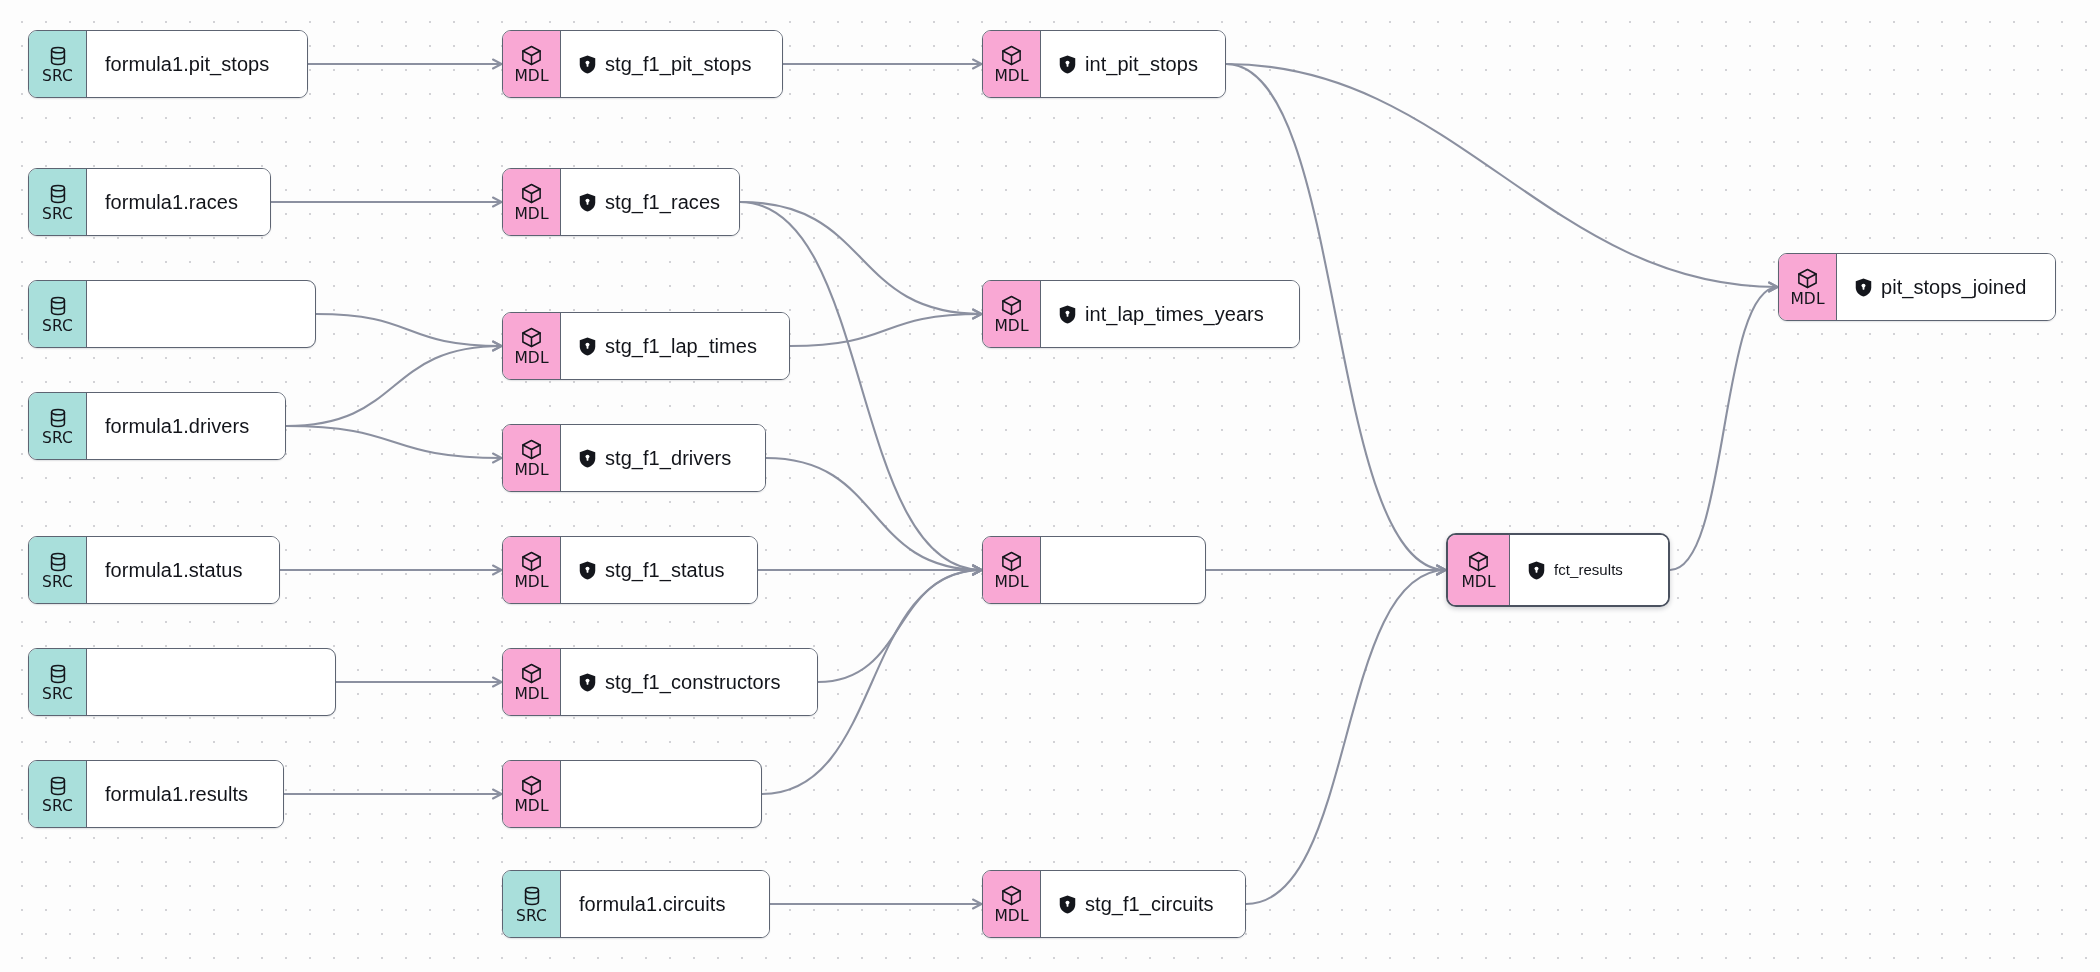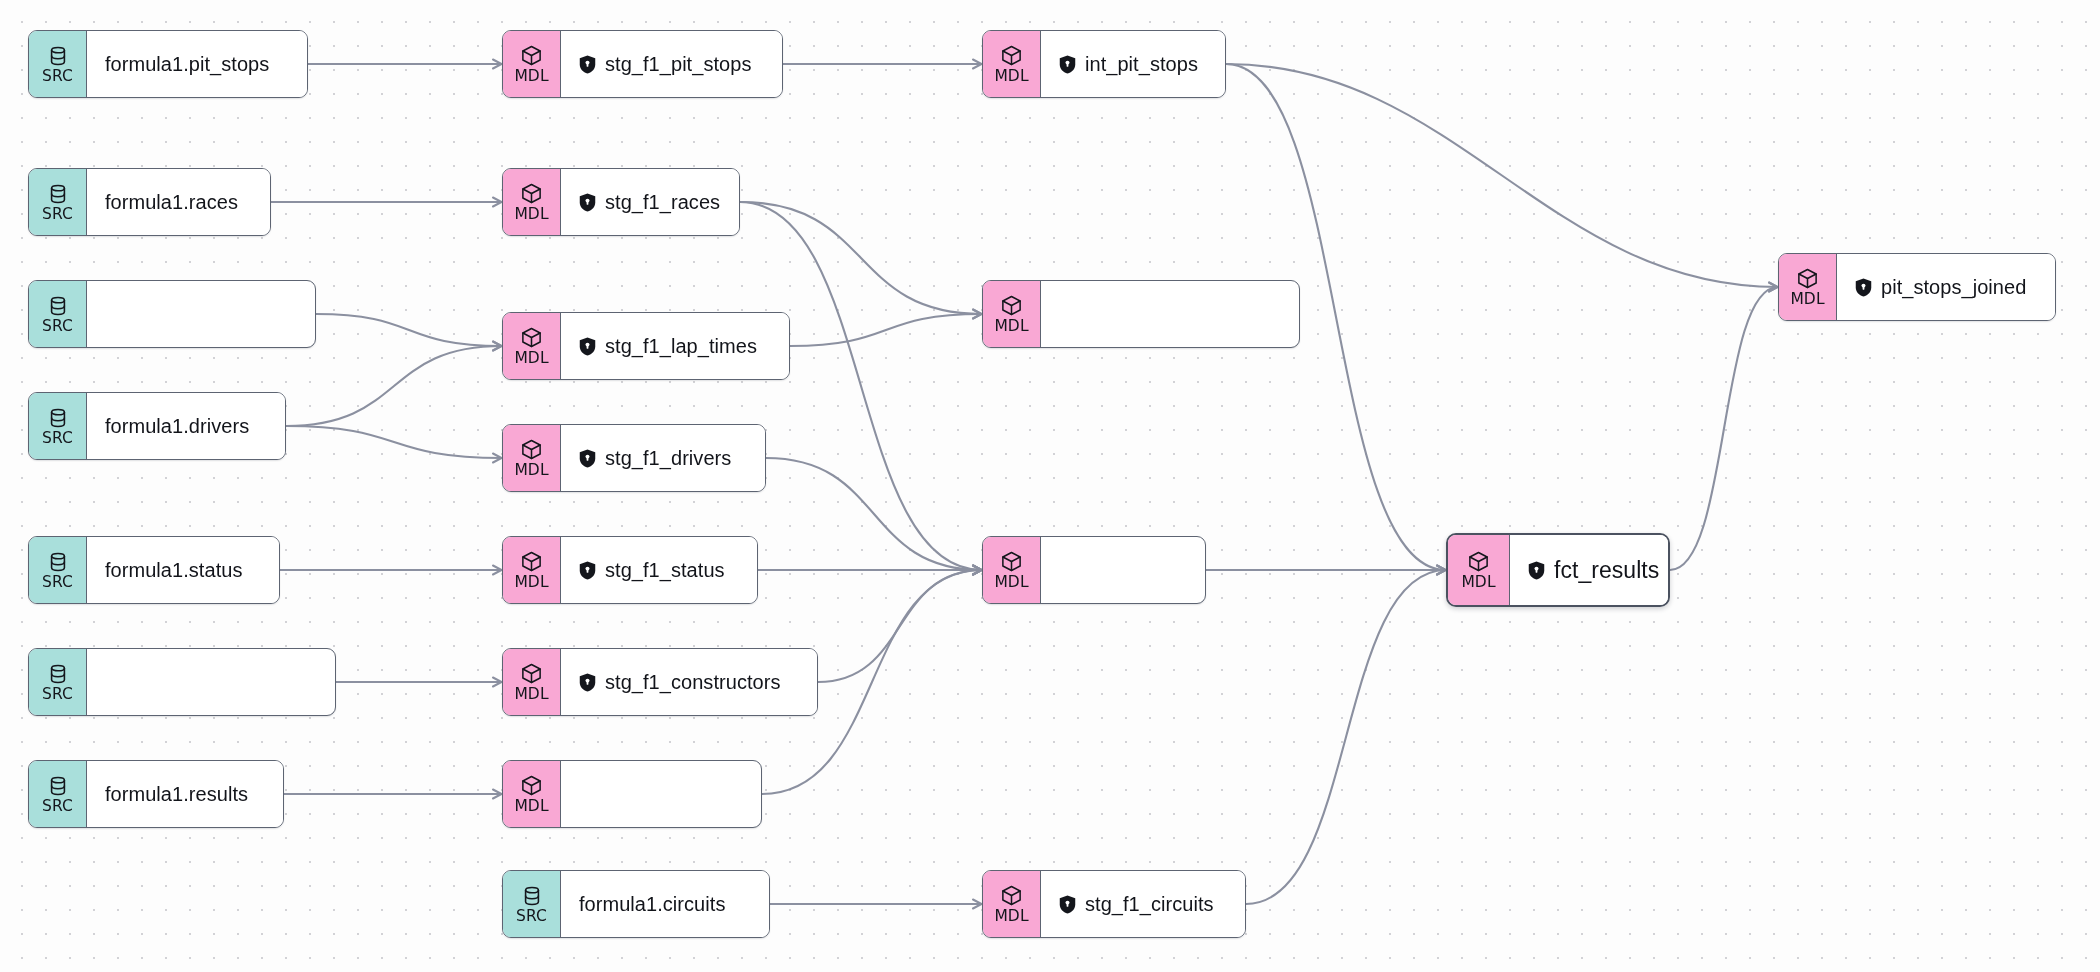--- a/index.html
+++ b/index.html
@@ -104,21 +104,21 @@
   }
   .shield-icon svg { display: block; }
 
   .node-label {
     font-size: 20px;
     line-height: 22px;
     color: #12141a;
     letter-spacing: 0.05px;
     font-family: Liberation Sans, sans-serif;
   }
-  .node.selected .node-label { font-size: 23px; }
+  .node.selected .node-label { font-size: 15px; }
 </style>
 </head>
 <body>
 
 <div id="canvas">
   <svg id="edge-layer" viewBox="0 0 2100 972" preserveAspectRatio="none" aria-hidden="true">
       <path class="edge-path" d="M 308 64 C 414.7 64, 395.3 64, 502 64"></path>
       <path class="edge-path" stroke-width="1.8" d="M 493 59.5 L 501.5 64 L 493 68.5"></path>
       <path class="edge-path" d="M 271 202 C 398.05 202, 374.95 202, 502 202"></path>
       <path class="edge-path" stroke-width="1.8" d="M 493 197.5 L 501.5 202 L 493 206.5"></path>
@@ -470,20 +470,30 @@
         <div class="node-badge badge-mdl">
           <span class="badge-icon">
             <svg width="23" height="23" viewBox="0 0 24 24" fill="none" stroke="#14161c" stroke-width="1.6" stroke-linecap="round" stroke-linejoin="round">
     <path d="M12 2.6 21 7.3v9.4L12 21.4 3 16.7V7.3z"></path>
     <path d="M3 7.3l9 4.7 9-4.7"></path>
     <path d="M12 12v9.4"></path>
   </svg>
           </span>
           <span class="badge-text">MDL</span>
         </div>
+        <div class="node-body">
+          <span class="shield-icon">
+            <svg width="17" height="19" viewBox="0 0 18 20" fill="#14161c">
+    <path d="M9 0.4 0.8 3.5v6.4c0 4.6 3.4 8.3 8.2 9.7 4.8-1.4 8.2-5.1 8.2-9.7V3.5z"></path>
+    <circle cx="9" cy="8" r="2.1" fill="#ffffff"></circle>
+    <rect x="8.05" y="8.4" width="1.9" height="4.1" rx="0.9" fill="#ffffff"></rect>
+  </svg>
+          </span>
+          <span class="node-label">int_lap_times_years</span>
+        </div>
       </div>
       <div class="node" style="left: 982px; top: 536px; width: 224px;">
         <div class="node-badge badge-mdl">
           <span class="badge-icon">
             <svg width="23" height="23" viewBox="0 0 24 24" fill="none" stroke="#14161c" stroke-width="1.6" stroke-linecap="round" stroke-linejoin="round">
     <path d="M12 2.6 21 7.3v9.4L12 21.4 3 16.7V7.3z"></path>
     <path d="M3 7.3l9 4.7 9-4.7"></path>
     <path d="M12 12v9.4"></path>
   </svg>
           </span>

